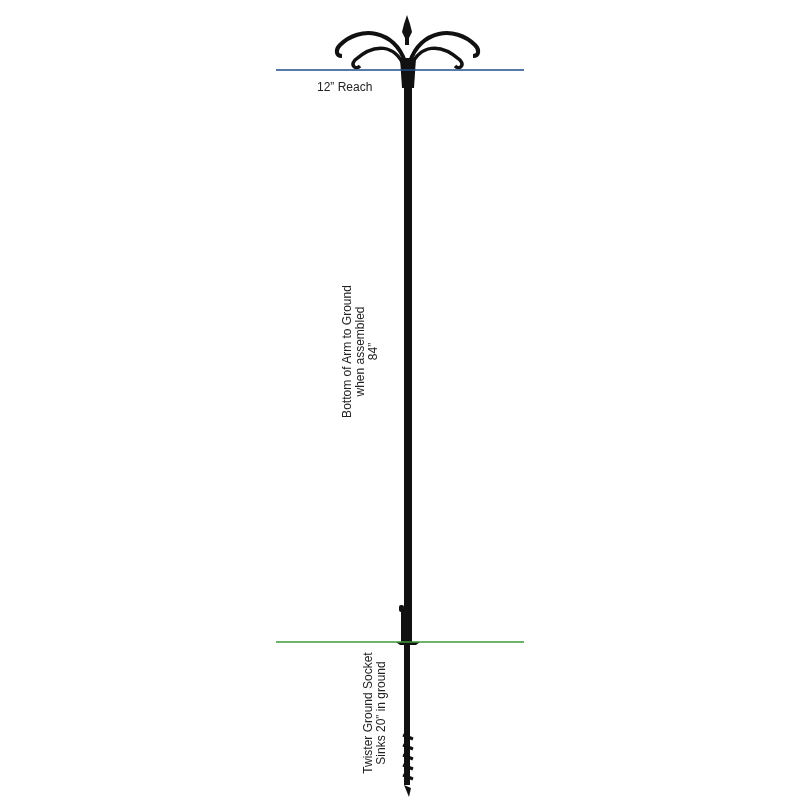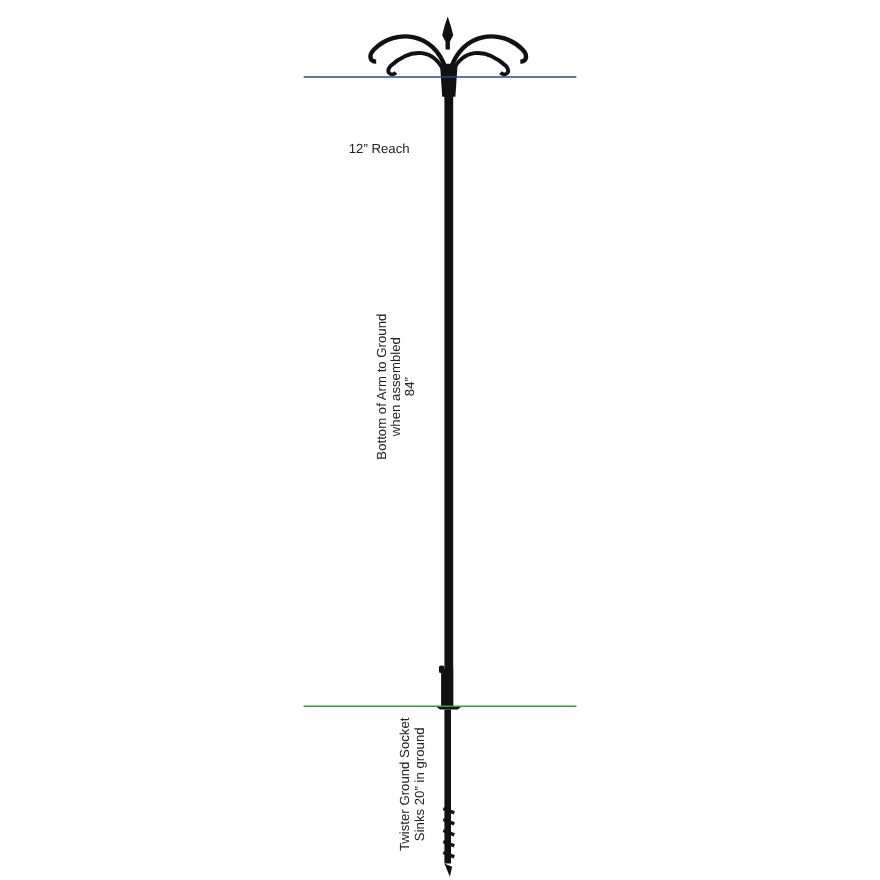--- a/index.html
+++ b/index.html
@@ -1,19 +1,19 @@
 <!DOCTYPE html>
 <html><head>
 <meta charset="utf-8">
 <style>
   html, body { margin:0; padding:0; background:#ffffff; }
   body { width:800px; height:800px; position:relative; overflow:hidden; font-family:"Liberation Sans", sans-serif; }
   .stage { position:absolute; left:0; top:0; width:800px; height:800px; }
   .label { position:absolute; color:#222; font-size:12px; line-height:14px; }
-  .reach { left:317px; top:80px;margin-top:48px; }
+  .reach { left:317px; top:80px; }
   .vert { position:absolute; transform:rotate(-90deg); transform-origin:center center; text-align:center; white-space:nowrap; color:#222; font-size:12px; line-height:13px; }
   .arm-label { left:270px; top:332px; width:180px; }
   .socket-label { left:300px; top:700px; width:150px; }
 </style>
 </head>
 <body>
 
 <div class="stage">
   <svg width="800" height="800" viewBox="0 0 800 800">
 

